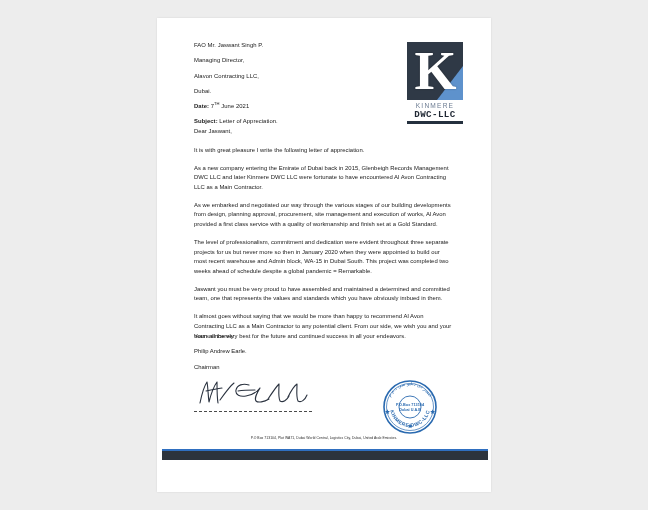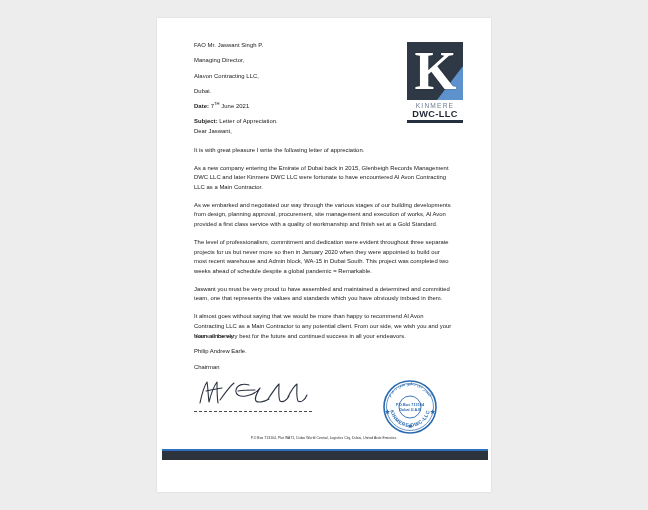--- a/index.html
+++ b/index.html
@@ -70,21 +70,21 @@
     color: #6b7b91;
     margin-top: 2px;
     font-family: "Liberation Sans", sans-serif;
   }
   #logo-sub {
     font-size: 9.2px;
     letter-spacing: 0.4px;
     color: #1f2733;
     font-weight: 700;
     margin-top: 0px;
-    font-family: Liberation Sans, sans-serif;
+    font-family: Liberation Mono, monospace;
   }
   #logo-rule {
     width: 56px;
     height: 2.5px;
     background: #24303e;
     margin: 1px auto 0 auto;
   }
 
   
   #meta-block {

